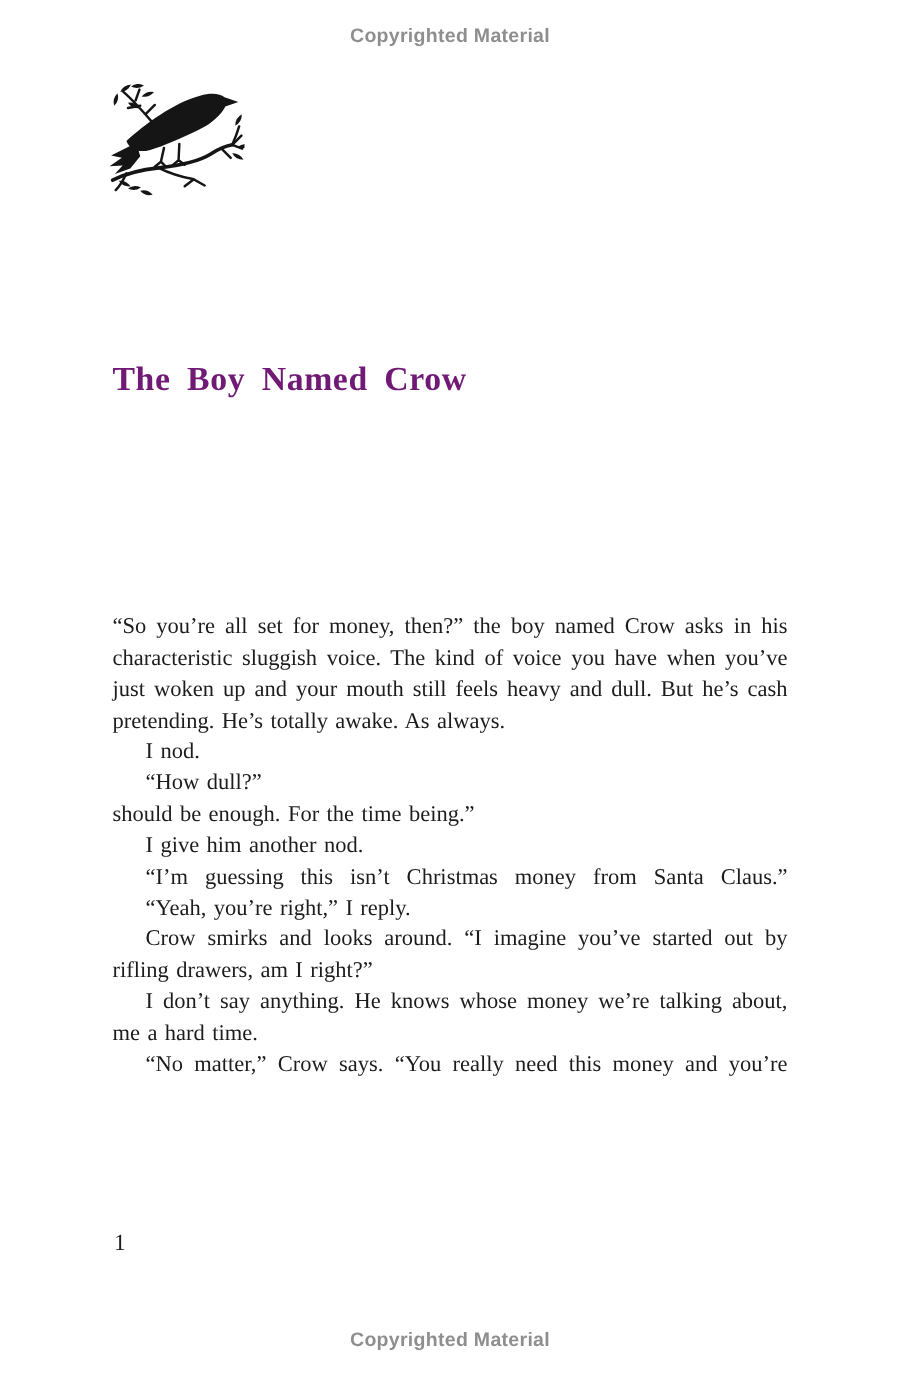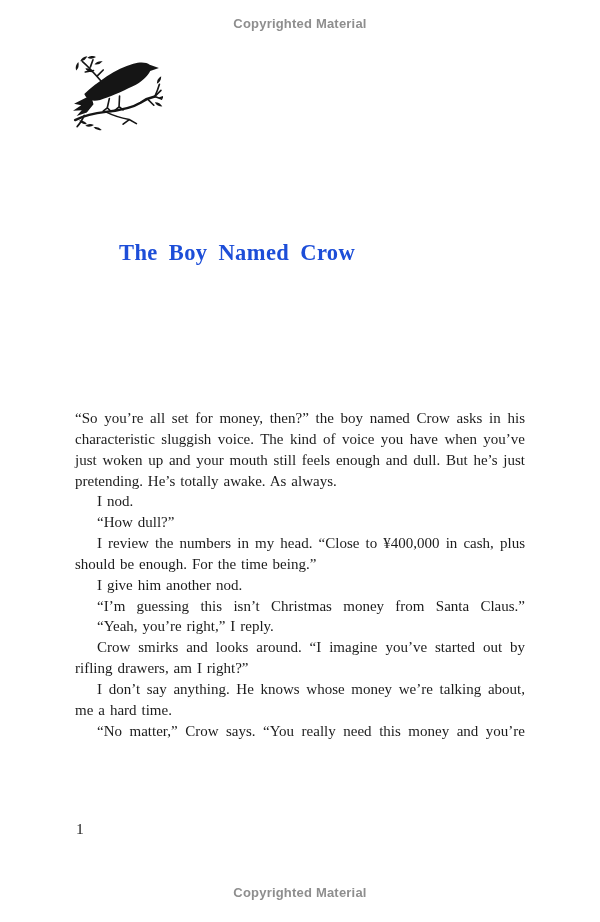--- a/index.html
+++ b/index.html
@@ -32,25 +32,24 @@
     top: 56px;
     width: 92px;
     height: 77px;
   }
   .chapter-title {
     position: absolute;
     left: 75px;
     top: 240px;
     font-size: 22.5px;
     font-weight: 700;
-    color: #1d4ed8;
+    color: #701a75;
     letter-spacing: 0.4px;
     word-spacing: 5px;
     white-space: nowrap;
-    margin-left: 44px;
   }
   .body-text {
     position: absolute;
     left: 75px;
     top: 408px;
     width: 450px;
     color: #1c1c1c;
   }
   .line {
     height: 20.85px;
@@ -119,25 +118,24 @@
         <path d="M0,0 Q4,-2.6 8.5,0 Q4,2.6 0,0 Z" transform="translate(22,69.5) rotate(18)"></path>
       </g>
     </svg>
   </div>
 
   <h1 class="chapter-title">The Boy Named Crow</h1>
 
   <div class="body-text">
       <div class="line j"><span>“So you’re all set for money, then?” the boy named Crow asks in his</span></div>
       <div class="line j"><span>characteristic sluggish voice. The kind of voice you have when you’ve</span></div>
-      <div class="line j"><span>just woken up and your mouth still feels enough and dull. But he’s just</span></div>
+      <div class="line j"><span>just woken up and your mouth still feels heavy and dull. But he’s cash</span></div>
       <div class="line"><span>pretending. He’s totally awake. As always.</span></div>
       <div class="line in"><span>I nod.</span></div>
       <div class="line in"><span>“How dull?”</span></div>
-      <div class="line j in"><span>I review the numbers in my head. “Close to ¥400,000 in cash, plus</span></div>
       <div class="line"><span>should be enough. For the time being.”</span></div>
       <div class="line in"><span>I give him another nod.</span></div>
       <div class="line j in"><span>“I’m guessing this isn’t Christmas money from Santa Claus.”</span></div>
       <div class="line in"><span>“Yeah, you’re right,” I reply.</span></div>
       <div class="line j in"><span>Crow smirks and looks around. “I imagine you’ve started out by</span></div>
       <div class="line"><span>rifling drawers, am I right?”</span></div>
       <div class="line j in"><span>I don’t say anything. He knows whose money we’re talking about,</span></div>
       <div class="line"><span>me a hard time.</span></div>
       <div class="line j in"><span>“No matter,” Crow says. “You really need this money and you’re</span></div>
     </div>

